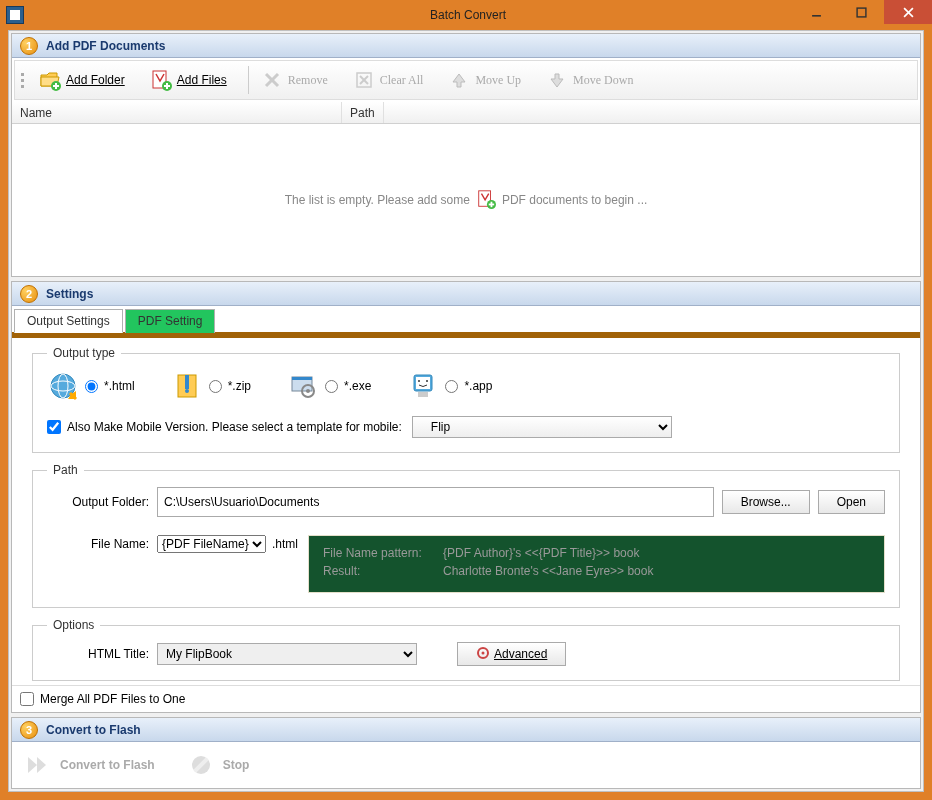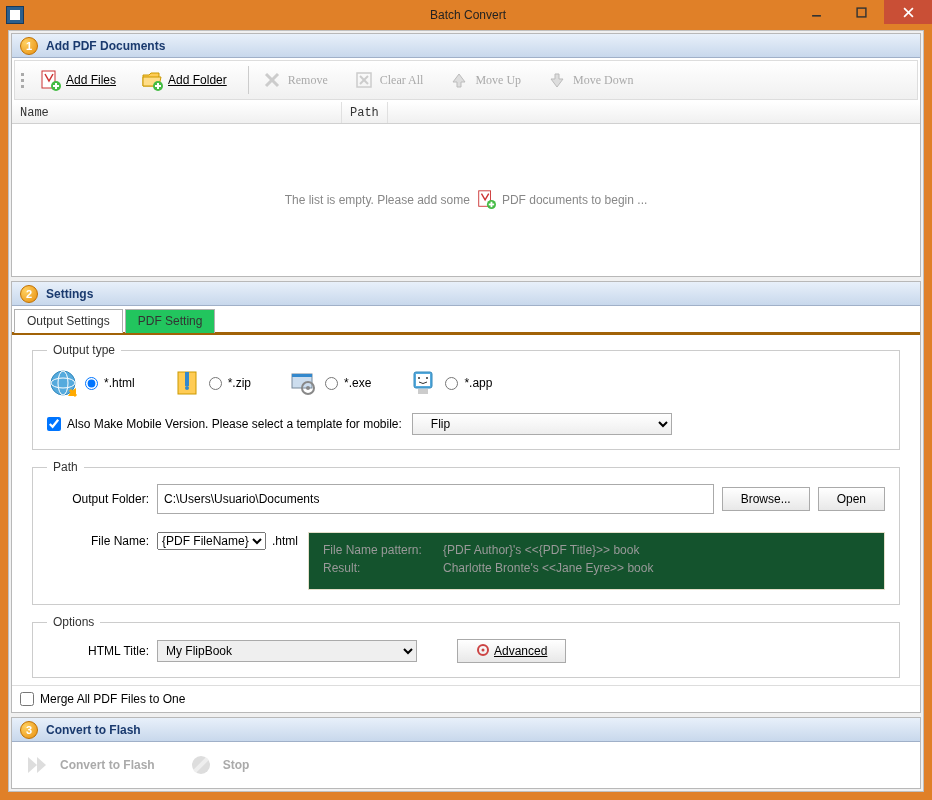--- a/index.html
+++ b/index.html
@@ -23,25 +23,25 @@
 .toolbar { height: 40px; background: linear-gradient(#fff, #f0f0f0); border-bottom: 1px solid #ccc; display: flex; align-items: center; padding: 0 4px; margin: 2px; border: 1px solid #ddd; }
 .toolbar .gripper { width: 6px; height: 100%; display: flex; flex-direction: column; justify-content: center; gap: 3px; margin-right: 6px; }
 .toolbar .gripper span { display: block; width: 3px; height: 3px; background: #aaa; margin-left: 2px; }
 .tool-btn { display: flex; align-items: center; padding: 4px 12px 4px 6px; border: 1px solid transparent; margin-right: 4px; cursor: default; }
 .tool-btn .icon { width: 24px; height: 24px; margin-right: 4px; display: flex; align-items: center; justify-content: center; }
 .tool-btn .label { text-decoration: underline; }
 .tool-btn.disabled { color: #aaa; }
 .tool-btn.disabled .label { text-decoration: none; font-family: Liberation Serif, serif; }
 .sep { width: 1px; height: 28px; background: #ccc; margin: 0 4px; }
 .list-header { height: 22px; background: linear-gradient(#fff, #f0f0f0); border-bottom: 1px solid #d0d0d0; display: flex; }
-.list-header .col { padding: 4px 8px; border-right: 1px solid #e0e0e0; color: #333; font-family: Liberation Mono, monospace; }
+.list-header .col { padding: 4px 8px; border-right: 1px solid #e0e0e0; color: #333; }
 .list-header .col.name { width: 330px; }
 .list-body { flex: 1; display: flex; align-items: center; justify-content: center; color: #888; }
 .list-body .empty-msg { display: flex; align-items: center; gap: 6px; }
-.tabs { display: flex; border-bottom: 3px solid #a16207; padding: 0 2px; margin-top: 2px; }
+.tabs { display: flex; border-bottom: 6px solid #a16207; padding: 0 2px; margin-top: 2px; }
 .tab { padding: 4px 12px; border: 1px solid #b0b0b0; border-bottom: none; background: #22c55e; position: relative; top: 1px; margin-right: 2px; color: #333; }
 .tab.active { background: #fff; border-bottom: 1px solid #fff; }
 .tab-content { flex: 1; padding: 8px 20px; overflow: auto; }
 fieldset { border: 1px solid #ccc; padding: 10px 14px 14px 14px; margin-bottom: 10px; position: relative; }
 legend { padding: 0 6px; color: #333; }
 .output-type-row { display: flex; align-items: center; gap: 36px; margin-bottom: 14px; }
 .ot-item { display: flex; align-items: center; gap: 6px; }
 .ot-icon { width: 32px; height: 32px; display: flex; align-items: center; justify-content: center; }
 .ot-radio { display: flex; align-items: center; gap: 6px; }
 .ot-radio input { margin: 0; }
@@ -103,40 +103,40 @@
       </div>
       <div class="toolbar">
         <div class="gripper">
             <span></span>
             <span></span>
             <span></span>
           </div>
         <div class="tool-btn">
           <span class="icon">
               <svg width="22" height="22" viewBox="0 0 22 22">
+                <path d="M2 6 L8 6 L10 4 L18 4 L18 17 L2 17 Z" fill="#fc5" stroke="#c90" stroke-width="1"></path>
+                <path d="M2 8 L20 8 L18 17 L2 17 Z" fill="#fd8" stroke="#c90" stroke-width="1"></path>
+                <circle cx="17" cy="17" r="5" fill="#4b4"></circle>
+                <line x1="17" y1="14" x2="17" y2="20" stroke="#fff" stroke-width="2"></line>
+                <line x1="14" y1="17" x2="20" y2="17" stroke="#fff" stroke-width="2"></line>
+              </svg>
+            </span>
+          <span class="label">Add Folder</span>
+        </div>
+        <div class="tool-btn">
+          <span class="icon">
+              <svg width="22" height="22" viewBox="0 0 22 22">
                 <rect x="3" y="2" width="13" height="17" fill="#fff" stroke="#c33" stroke-width="1"></rect>
                 <path d="M6 5 L10 12 L14 5" fill="none" stroke="#c33" stroke-width="1.5"></path>
                 <circle cx="17" cy="17" r="5" fill="#4b4"></circle>
                 <line x1="17" y1="14" x2="17" y2="20" stroke="#fff" stroke-width="2"></line>
                 <line x1="14" y1="17" x2="20" y2="17" stroke="#fff" stroke-width="2"></line>
               </svg>
             </span>
           <span class="label">Add Files</span>
-        </div>
-        <div class="tool-btn">
-          <span class="icon">
-              <svg width="22" height="22" viewBox="0 0 22 22">
-                <path d="M2 6 L8 6 L10 4 L18 4 L18 17 L2 17 Z" fill="#fc5" stroke="#c90" stroke-width="1"></path>
-                <path d="M2 8 L20 8 L18 17 L2 17 Z" fill="#fd8" stroke="#c90" stroke-width="1"></path>
-                <circle cx="17" cy="17" r="5" fill="#4b4"></circle>
-                <line x1="17" y1="14" x2="17" y2="20" stroke="#fff" stroke-width="2"></line>
-                <line x1="14" y1="17" x2="20" y2="17" stroke="#fff" stroke-width="2"></line>
-              </svg>
-            </span>
-          <span class="label">Add Folder</span>
         </div>
         <div class="sep"></div>
         <div class="tool-btn disabled">
           <span class="icon">
               <svg width="20" height="20" viewBox="0 0 20 20">
                 <line x1="4" y1="4" x2="16" y2="16" stroke="#ccc" stroke-width="3"></line>
                 <line x1="16" y1="4" x2="4" y2="16" stroke="#ccc" stroke-width="3"></line>
               </svg>
             </span>
           <span class="label">Remove</span>

